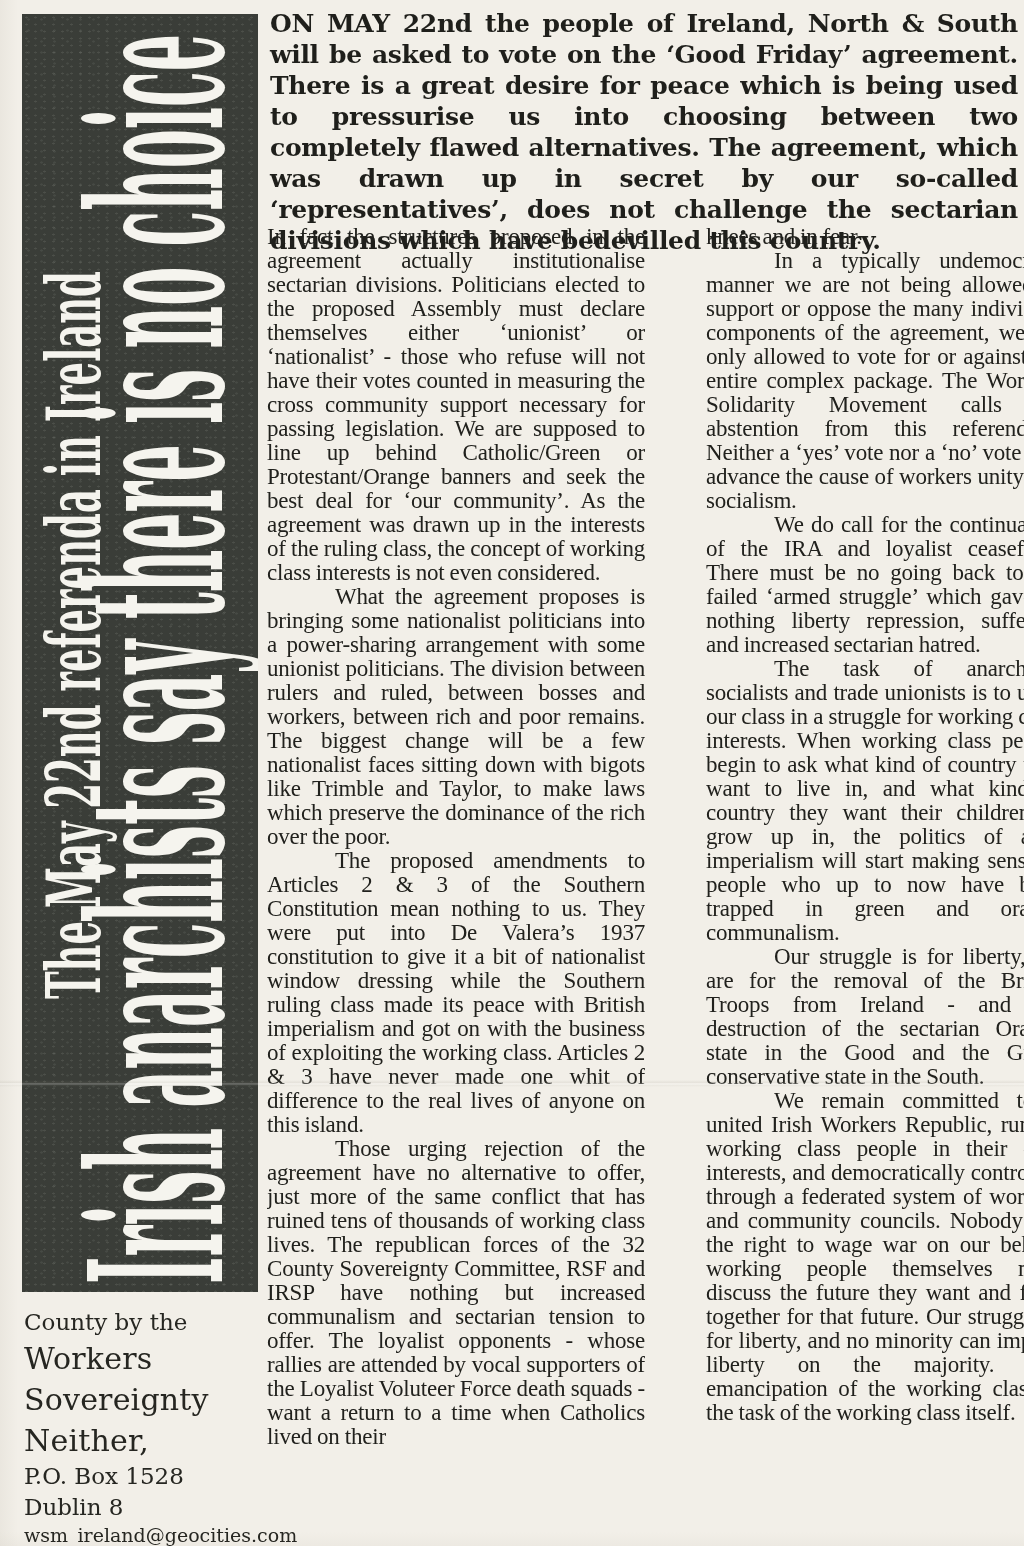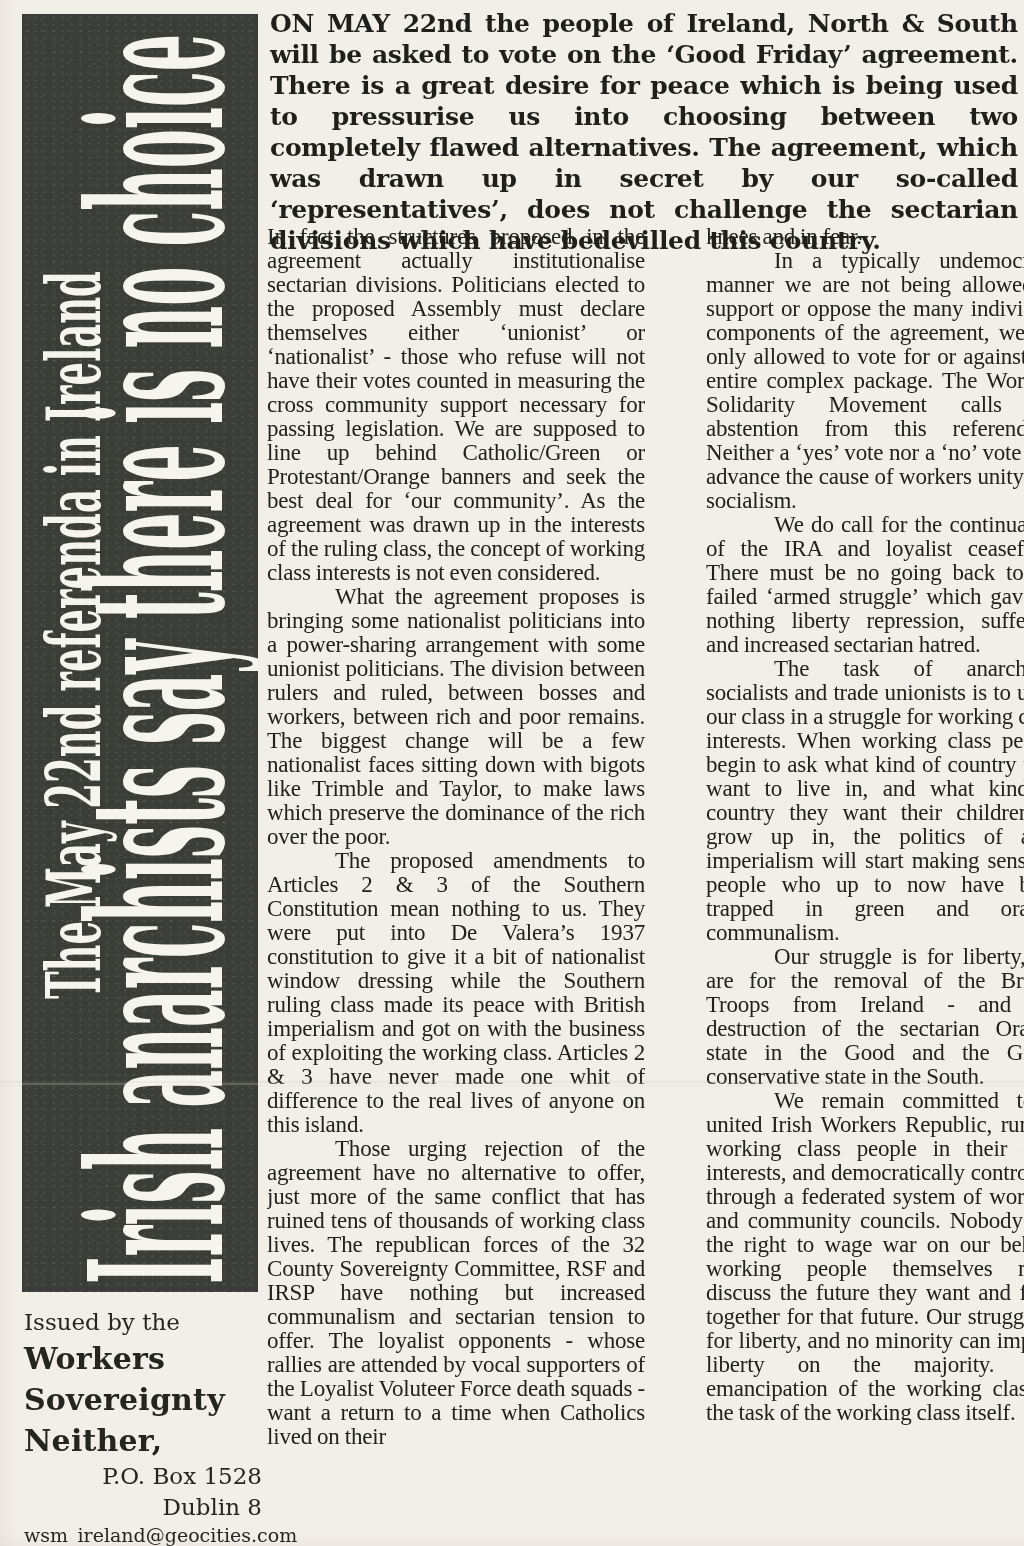--- a/index.html
+++ b/index.html
@@ -54,22 +54,22 @@
     font-family: Liberation Serif, serif;
   }
   .col-left  { left: 267px; width: 378px; }
   .col-right { left: 658px; width: 356px; margin-left: 48px; }
   .col p { margin: 0; }
   .col p.indent { text-indent: 68px; }
 
   
   .imprint { position: absolute; left: 24px; top: 1306px; width: 238px; color: #262621; }
   .imprint .issued { font-size: 23px; line-height: 32px; }
-  .imprint .org    { font-size: 30px; line-height: 41px; font-weight: bold; letter-spacing: 0.2px; }
-  .imprint .addr   { font-size: 23px; line-height: 31px; text-align: right; }
+  .imprint .org    { font-size: 30px; line-height: 41px; font-weight: normal; letter-spacing: 0.2px; }
+  .imprint .addr   { font-size: 23px; line-height: 31px; }
   .imprint .mail   { font-size: 19px; line-height: 25px; }
 
   
   .crease {
     position: absolute; left: 0; top: 1080px; width: 1024px; height: 7px;
     background: linear-gradient(to bottom,
       rgba(140,135,120,0) 0%,
       rgba(140,135,120,0.22) 35%,
       rgba(255,255,255,0.5) 55%,
       rgba(140,135,120,0.12) 80%,
@@ -102,21 +102,21 @@
   <section class="col col-right">
     <p>knees and in fear.</p>
     <p class="indent">In a typically undemocratic manner we are not being allowed to support or oppose the many individual components of the agreement, we are only allowed to vote for or against the entire complex package.  The Workers Solidarity Movement calls for abstention from this referendum.  Neither a ‘yes’ vote nor a ‘no’ vote will advance the cause of workers unity and socialism.</p>
     <p class="indent">We do call for the continuation of the IRA and loyalist ceasefires.  There must be no going back to the failed ‘armed struggle’ which gave us nothing liberty repression, suffering and increased sectarian hatred.</p>
     <p class="indent">The task of anarchists, socialists and trade unionists is to unite our class in a struggle for working class interests.  When working class people begin to ask what kind of country they want to live in, and what kind of country they want their children to grow up in, the politics of anti-imperialism will start making sense to people who up to now have been trapped in green and orange communalism.</p>
     <p class="indent">Our struggle is for liberty, we are for the removal of the British Troops from Ireland - and the destruction of the sectarian Orange state in the Good and the Green conservative state in the South.</p>
     <p class="indent">We remain committed to a united Irish Workers Republic, run by working class people in their own interests, and democratically controlled through a federated system of workers and community councils.  Nobody has the right to wage war on our behalf, working people themselves must discuss the future they want and fight together for that future.  Our struggle is for liberty, and no minority can impose liberty on the majority.  The emancipation of the working class is the task of the working class itself.</p>
   </section>
 
   <footer class="imprint">
-    <div class="issued">Issued by the</div>
+    <div class="issued">County by the</div>
     <div class="org">Workers</div>
     <div class="org">Sovereignty</div>
     <div class="org">Neither,</div>
     <div class="addr">P.O. Box 1528 Dublin 8</div>
     <div class="mail">wsm_ireland@geocities.com</div>
 
   </footer>
 
   <div class="crease"></div>
 

